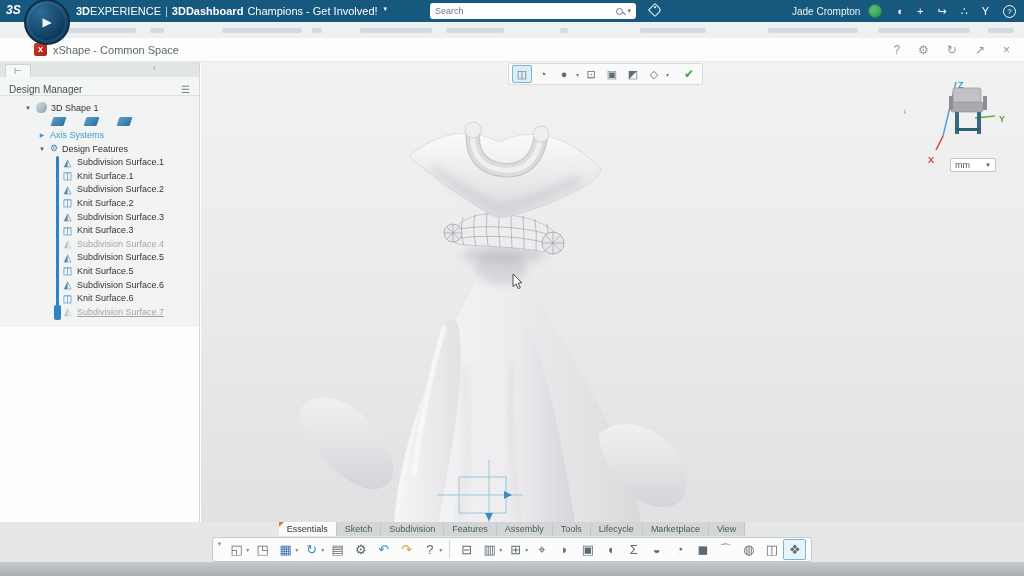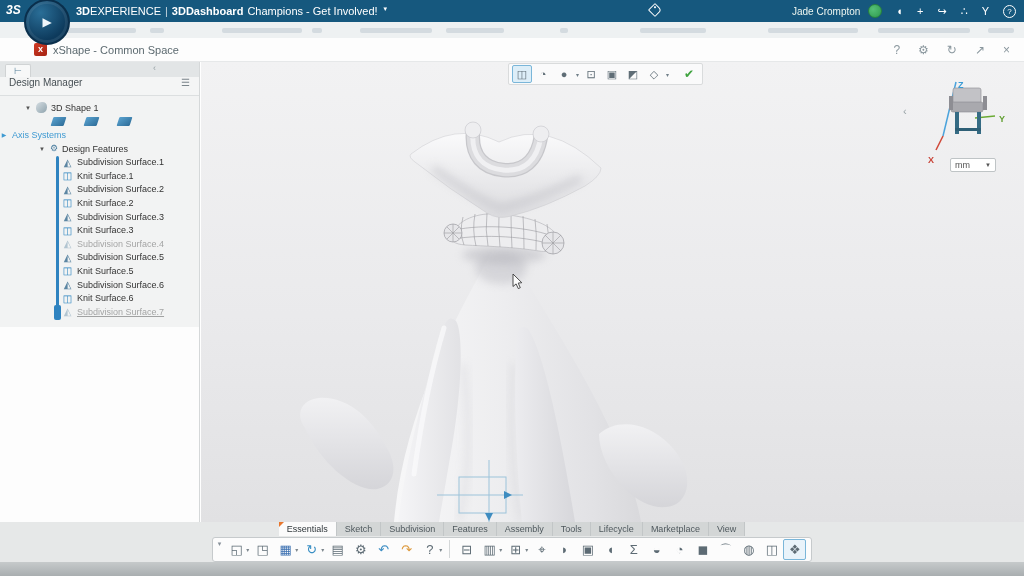--- a/index.html
+++ b/index.html
@@ -52,21 +52,21 @@
   
   .main { position:absolute; top:62px; left:0; right:0; bottom:54px; }
 
   
   .sidebar { position:absolute; left:0; top:0; bottom:0; width:200px; background:#fdfdfd; border-right:1px solid #d5d8d9;
              display:flex; flex-direction:column; }
   .side-strip { height:15px; background:#e2e5e6; position:relative; flex:none; }
   .side-tab { position:absolute; left:5px; top:2px; width:26px; height:13px; background:#f7f8f8; border:1px solid #d0d3d4;
               border-bottom:none; border-radius:2px 2px 0 0; font-size:9px; color:#57809a; text-align:center; line-height:12px; }
   .collapse-left { position:absolute; left:153px; top:2px; font-size:9px; color:#96a0a5; line-height:1; }
-  .panel-title-row { height:19px; background:#f4f5f5; border-bottom:1px solid #dcdfe0; display:flex; align-items:flex-start;
+  .panel-title-row { height:19px; background:#f4f5f5; border-bottom:1px solid #dcdfe0; display:flex; align-items:flex-end;
                      padding:0 9px; font-size:10px; color:#464f54; flex:none; }
   .menu-btn { margin-left:auto; color:#7b868c; font-size:10px; }
   .tree { background:#f2f3f3; padding:5px 0 8px; font-size:9px; color:#333; flex:none; }
   .trow { height:13.6px; display:flex; align-items:center; gap:4px; white-space:nowrap; }
   .arr { width:8px; font-size:6px; color:#555; text-align:center; flex:none; }
   .arr.blue { color:#3f9ad2; }
   .cube-ic { width:11px; height:11px; background:linear-gradient(135deg,#8fc0de,#2e6d99); border-radius:2px; flex:none; }
   .shape-ic { width:11px; height:11px; background:linear-gradient(135deg,#d5dde2,#8fa3ad); border-radius:50% 40% 50% 40%; flex:none; }
   .plane-ic { width:13px; height:9px; background:linear-gradient(135deg,#5aa2cf,#2e6d99); transform:skewX(-18deg);
               border-radius:1px; margin-right:16px; flex:none; }
@@ -129,20 +129,25 @@
   <div class="compass">
     <span class="play">▶</span>
   </div>
   <div class="brand">
     <span><span class="b">3D</span><span>EXPERIENCE</span></span>
     <span class="div">|</span>
     <span class="b">3DDashboard</span>
     <span>Champions - Get Involved!</span>
     <span class="caret">▾</span>
   </div>
+  <div class="search-wrap">
+    <input class="search" placeholder="Search" style="">
+    <span class="mag"></span>
+    <span class="sw-caret">▾</span>
+  </div>
   <span class="tag-icon"></span>
   <div class="top-right">
     <span class="username">Jade Crompton</span>
     <span class="avatar"></span>
     <span class="tb-ic">◖</span>
     <span class="tb-ic">+</span>
     <span class="tb-ic">↪</span>
     <span class="tb-ic">∴</span>
     <span class="tb-ic">Y</span>
     <span class="help-circle">?</span>
@@ -190,21 +195,21 @@
       <div class="trow" style="padding-left:24px">
         <span class="arr">▼</span>
         <span class="shape-ic"></span>
         <span>3D Shape 1</span>
       </div>
       <div class="trow" style="padding-left:52px">
         <span class="plane-ic"></span>
         <span class="plane-ic"></span>
         <span class="plane-ic"></span>
       </div>
-      <div class="trow" style="">
+      <div class="trow" style="padding-left:38px">
         <span class="arr blue">▶</span>
         <span class="axis-label">Axis Systems</span>
       </div>
       <div class="trow" style="padding-left:38px">
         <span class="arr">▼</span>
         <span class="gear-ic">⚙</span>
         <span>Design Features</span>
       </div>
       <div class="feat-wrap">
         <span class="insert-line"></span>

